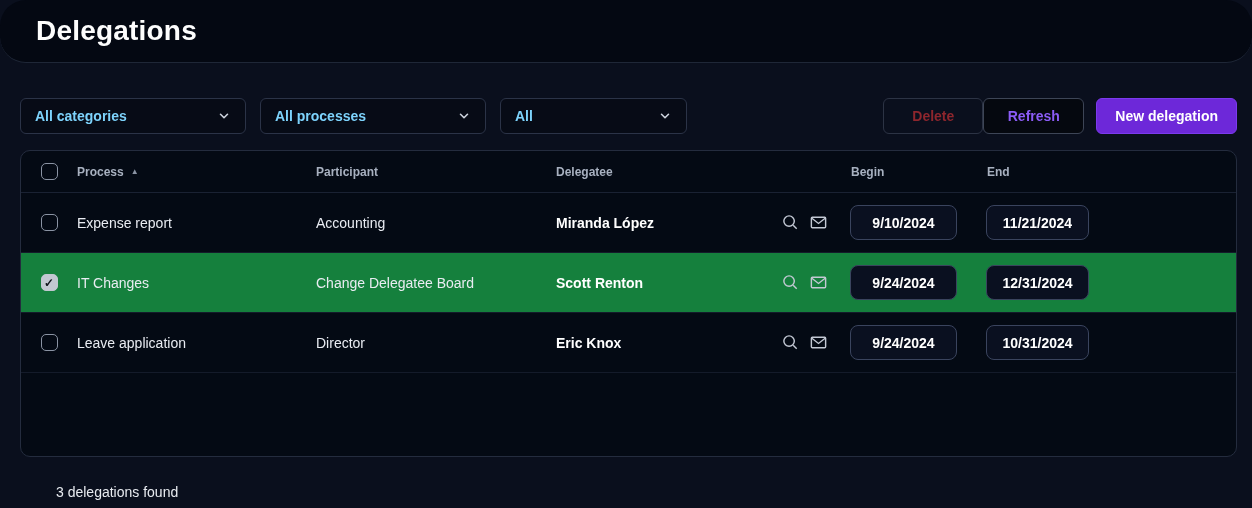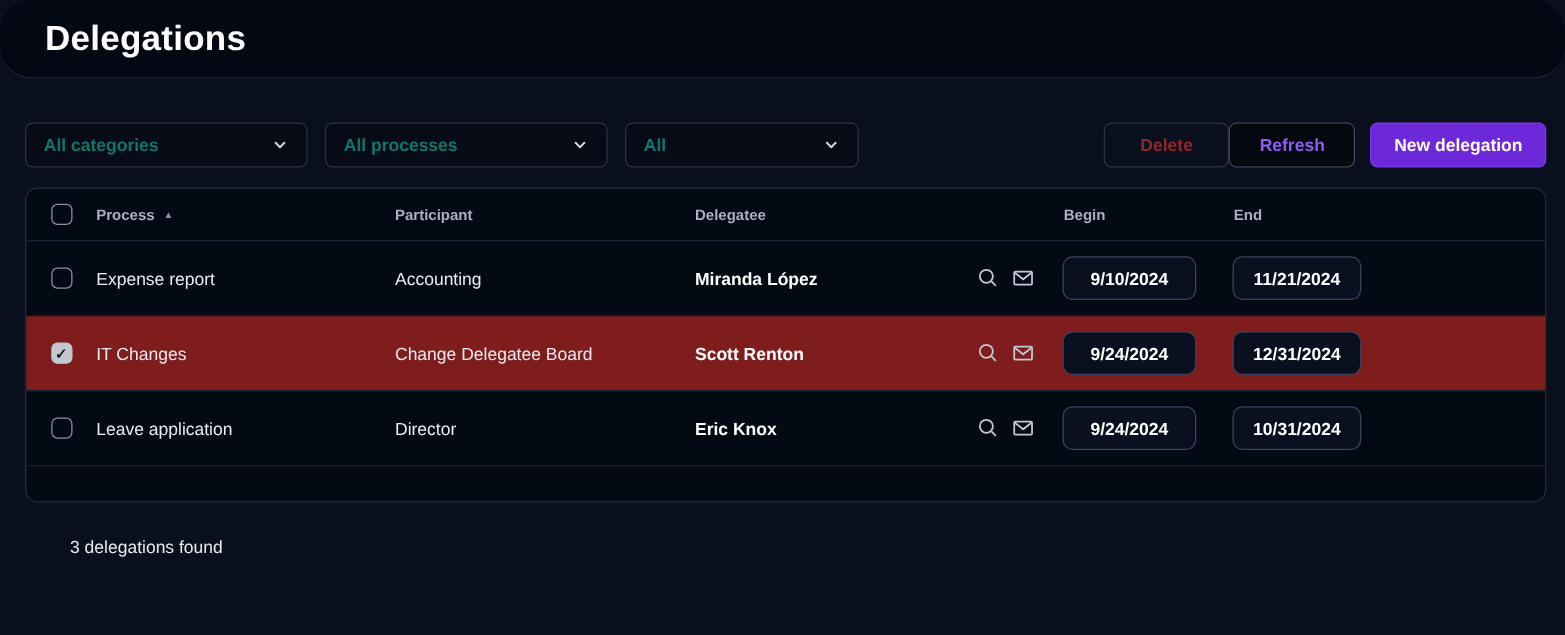--- a/index.html
+++ b/index.html
@@ -39,21 +39,21 @@
     background: #070b16;
     border: 1px solid #2b3347;
     border-radius: 6px;
     display: flex;
     align-items: center;
     justify-content: space-between;
     padding: 0 14px;
     margin-right: 14px;
     font-size: 14px;
     font-weight: 600;
-    color: #0f766e;
+    color: #7dd3fc;
     cursor: pointer;
   }
   .chevron { display: flex; align-items: center; color: #cfd5df; }
   .spacer { flex: 1; }
   .btn {
     height: 36px;
     border-radius: 6px;
     font-family: "Liberation Sans", sans-serif;
     font-size: 14px;
     font-weight: 700;
@@ -81,21 +81,21 @@
     border: 1px solid #7c3aed;
     color: #ffffff;
   }
   
   .table-card {
     margin-top: 16px;
     border: 1px solid #242c3e;
     border-radius: 10px;
     background: #040a14;
     overflow: hidden;
-    height: 252px;
+    height: 307px;
     display: flex;
     flex-direction: column;
   }
   .grid-row {
     display: grid;
     grid-template-columns: 56px 239px 240px 225px 62px 136px 1fr;
     align-items: center;
   }
   .thead {
     height: 42px;
@@ -105,21 +105,21 @@
     color: #a8b1c0;
   }
   .th { display: flex; align-items: center; }
   .sort-arrow { font-size: 8px; color: #8a93a3; margin-left: 7px; line-height: 1; }
   .trow {
     height: 60px;
     border-bottom: 1px solid #141b2a;
     font-size: 14px;
     color: #e9ecf2;
   }
-  .trow.selected { background: #7f1d1d; }
+  .trow.selected { background: #15803d; }
   .cell-check { display: flex; justify-content: center; }
   .checkbox {
     width: 17px;
     height: 17px;
     border: 1px solid #8a93a3;
     border-radius: 5px;
     background: transparent;
     display: flex;
     align-items: center;
     justify-content: center;

